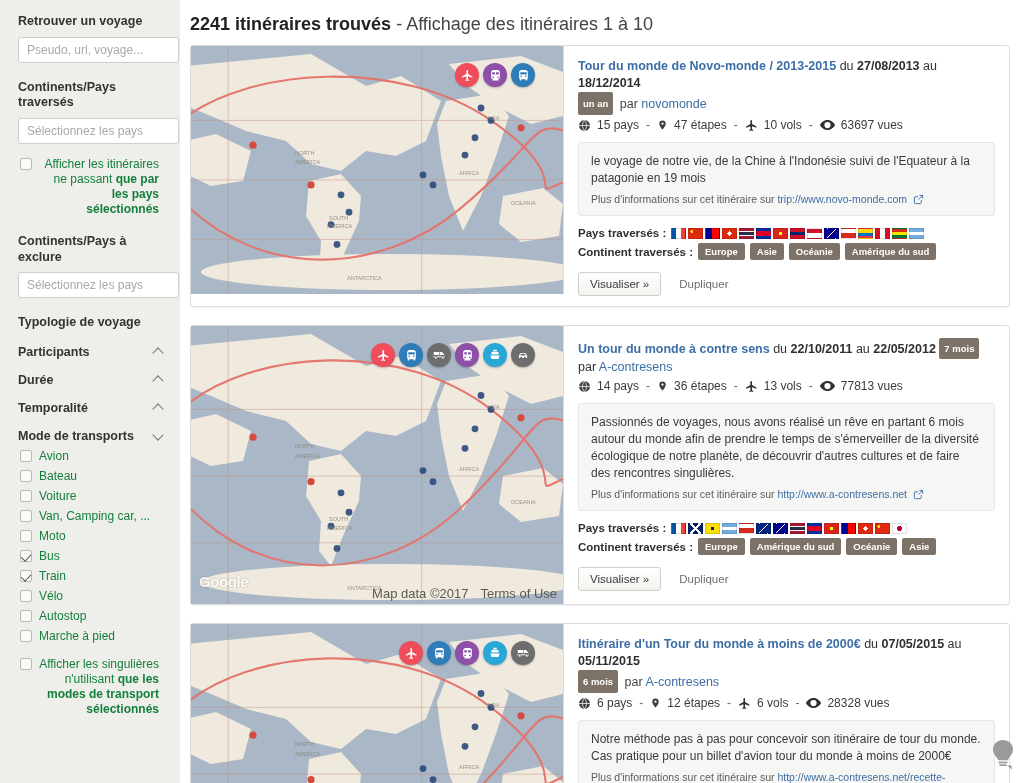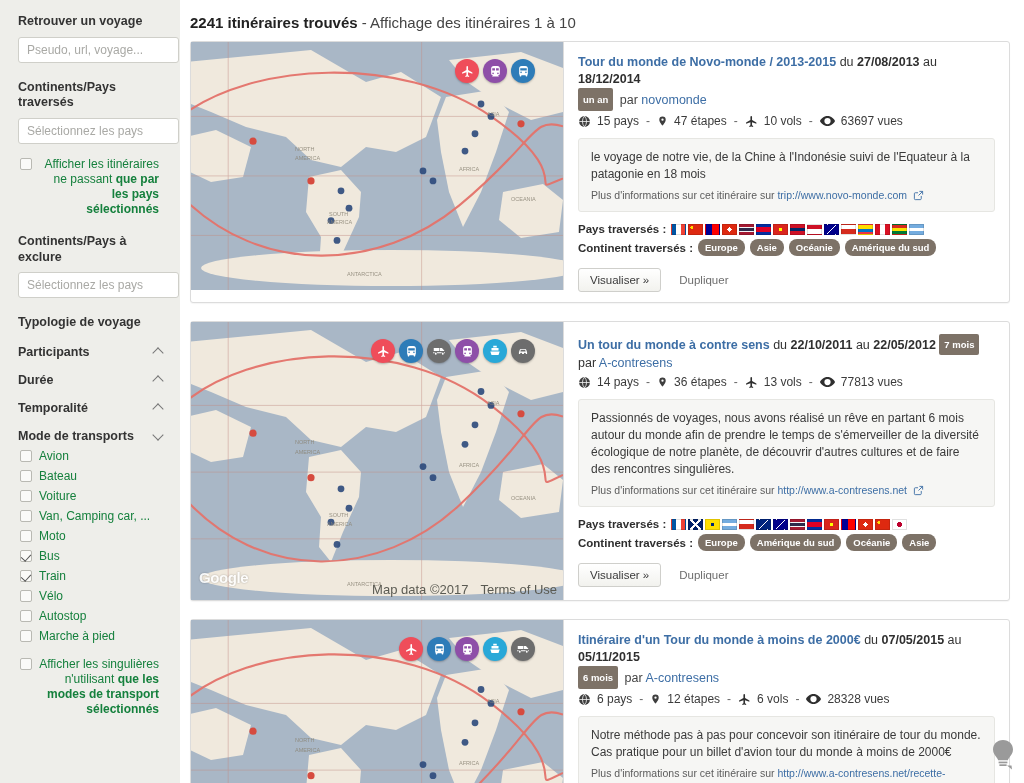--- a/index.html
+++ b/index.html
@@ -104,21 +104,21 @@
   
   .main {
     flex: 1;
     background: #ffffff;
     padding: 0 14px 0 10px;
     box-sizing: border-box;
     position: relative;
   }
   .results-head {
     padding: 14px 0 10px 0;
-    font-size: 15px;
+    font-size: 18px;
     color: #444;
   }
   .results-head b { font-weight: bold; color: #222; }
 
   .card {
     border: 1px solid #dcdcdc;
     border-radius: 3px;
     background: #fff;
     display: flex;
     margin-bottom: 18px;
@@ -255,21 +255,21 @@
     border: 1px solid rgba(0,0,0,.12);
     box-sizing: border-box;
     vertical-align: middle;
   }
   .cont-tag {
     display: inline-block;
     background: #7d7267;
     color: #fff;
     font-size: 9.5px;
     font-weight: bold;
-    border-radius: 8px;
+    border-radius: 2px;
     padding: 3px 7px;
     margin-right: 5px;
   }
   .actions { margin-top: 12px; display: flex; gap: 6px; }
   .btn {
     font-family: "Liberation Sans", sans-serif;
     font-size: 11.5px;
     padding: 5px 11px;
     border-radius: 3px;
     border: 1px solid #cfcfcb;
@@ -480,21 +480,21 @@
     <span class="sep">-</span>
     <span class="ic">
                 <svg width="15" height="12" viewBox="0 0 24 16">
                   <path fill="#2f2f2f" d="M12 0C6 0 1.5 4.3 0 8c1.5 3.7 6 8 12 8s10.5-4.3 12-8c-1.5-3.7-6-8-12-8zm0 13a5 5 0 1 1 5-5 5 5 0 0 1-5 5z"></path>
                   <circle cx="12" cy="8" r="2.6" fill="#fff"></circle>
                 </svg>
               </span>
               <span>63697 vues</span>
             </div>
     <div class="desc-box">
-      <div class="desc-text">le voyage de notre vie, de la Chine à l'Indonésie suivi de l'Equateur à la patagonie en 18 mois</div>
+      <div class="desc-text">le voyage de notre vie, de la Chine à l'Indonésie suivi de l'Equateur à la patagonie en 19 mois</div>
       <div class="moreinfo">Plus d'informations sur cet itinéraire sur <a>trip://www.novo-monde.com</a> <svg width="11" height="11" viewBox="0 0 24 24" class="ext-ic">
                   <path fill="none" stroke="#3d6ea5" stroke-width="2" d="M18 13v6a2 2 0 0 1-2 2H5a2 2 0 0 1-2-2V8a2 2 0 0 1 2-2h6"></path>
                   <path fill="none" stroke="#3d6ea5" stroke-width="2" d="M14 3h7v7M21 3l-9 9"></path>
                 </svg></div>
     </div>
 
     <div class="meta-rows">
       <div class="meta-row">
         <span class="lbl">Pays traversés :</span>
                 <span class="flag" style="background:linear-gradient(90deg,#0055a4 0 33%,#fff 33% 66%,#ef4135 66% 100%);background-size:cover;"></span>

